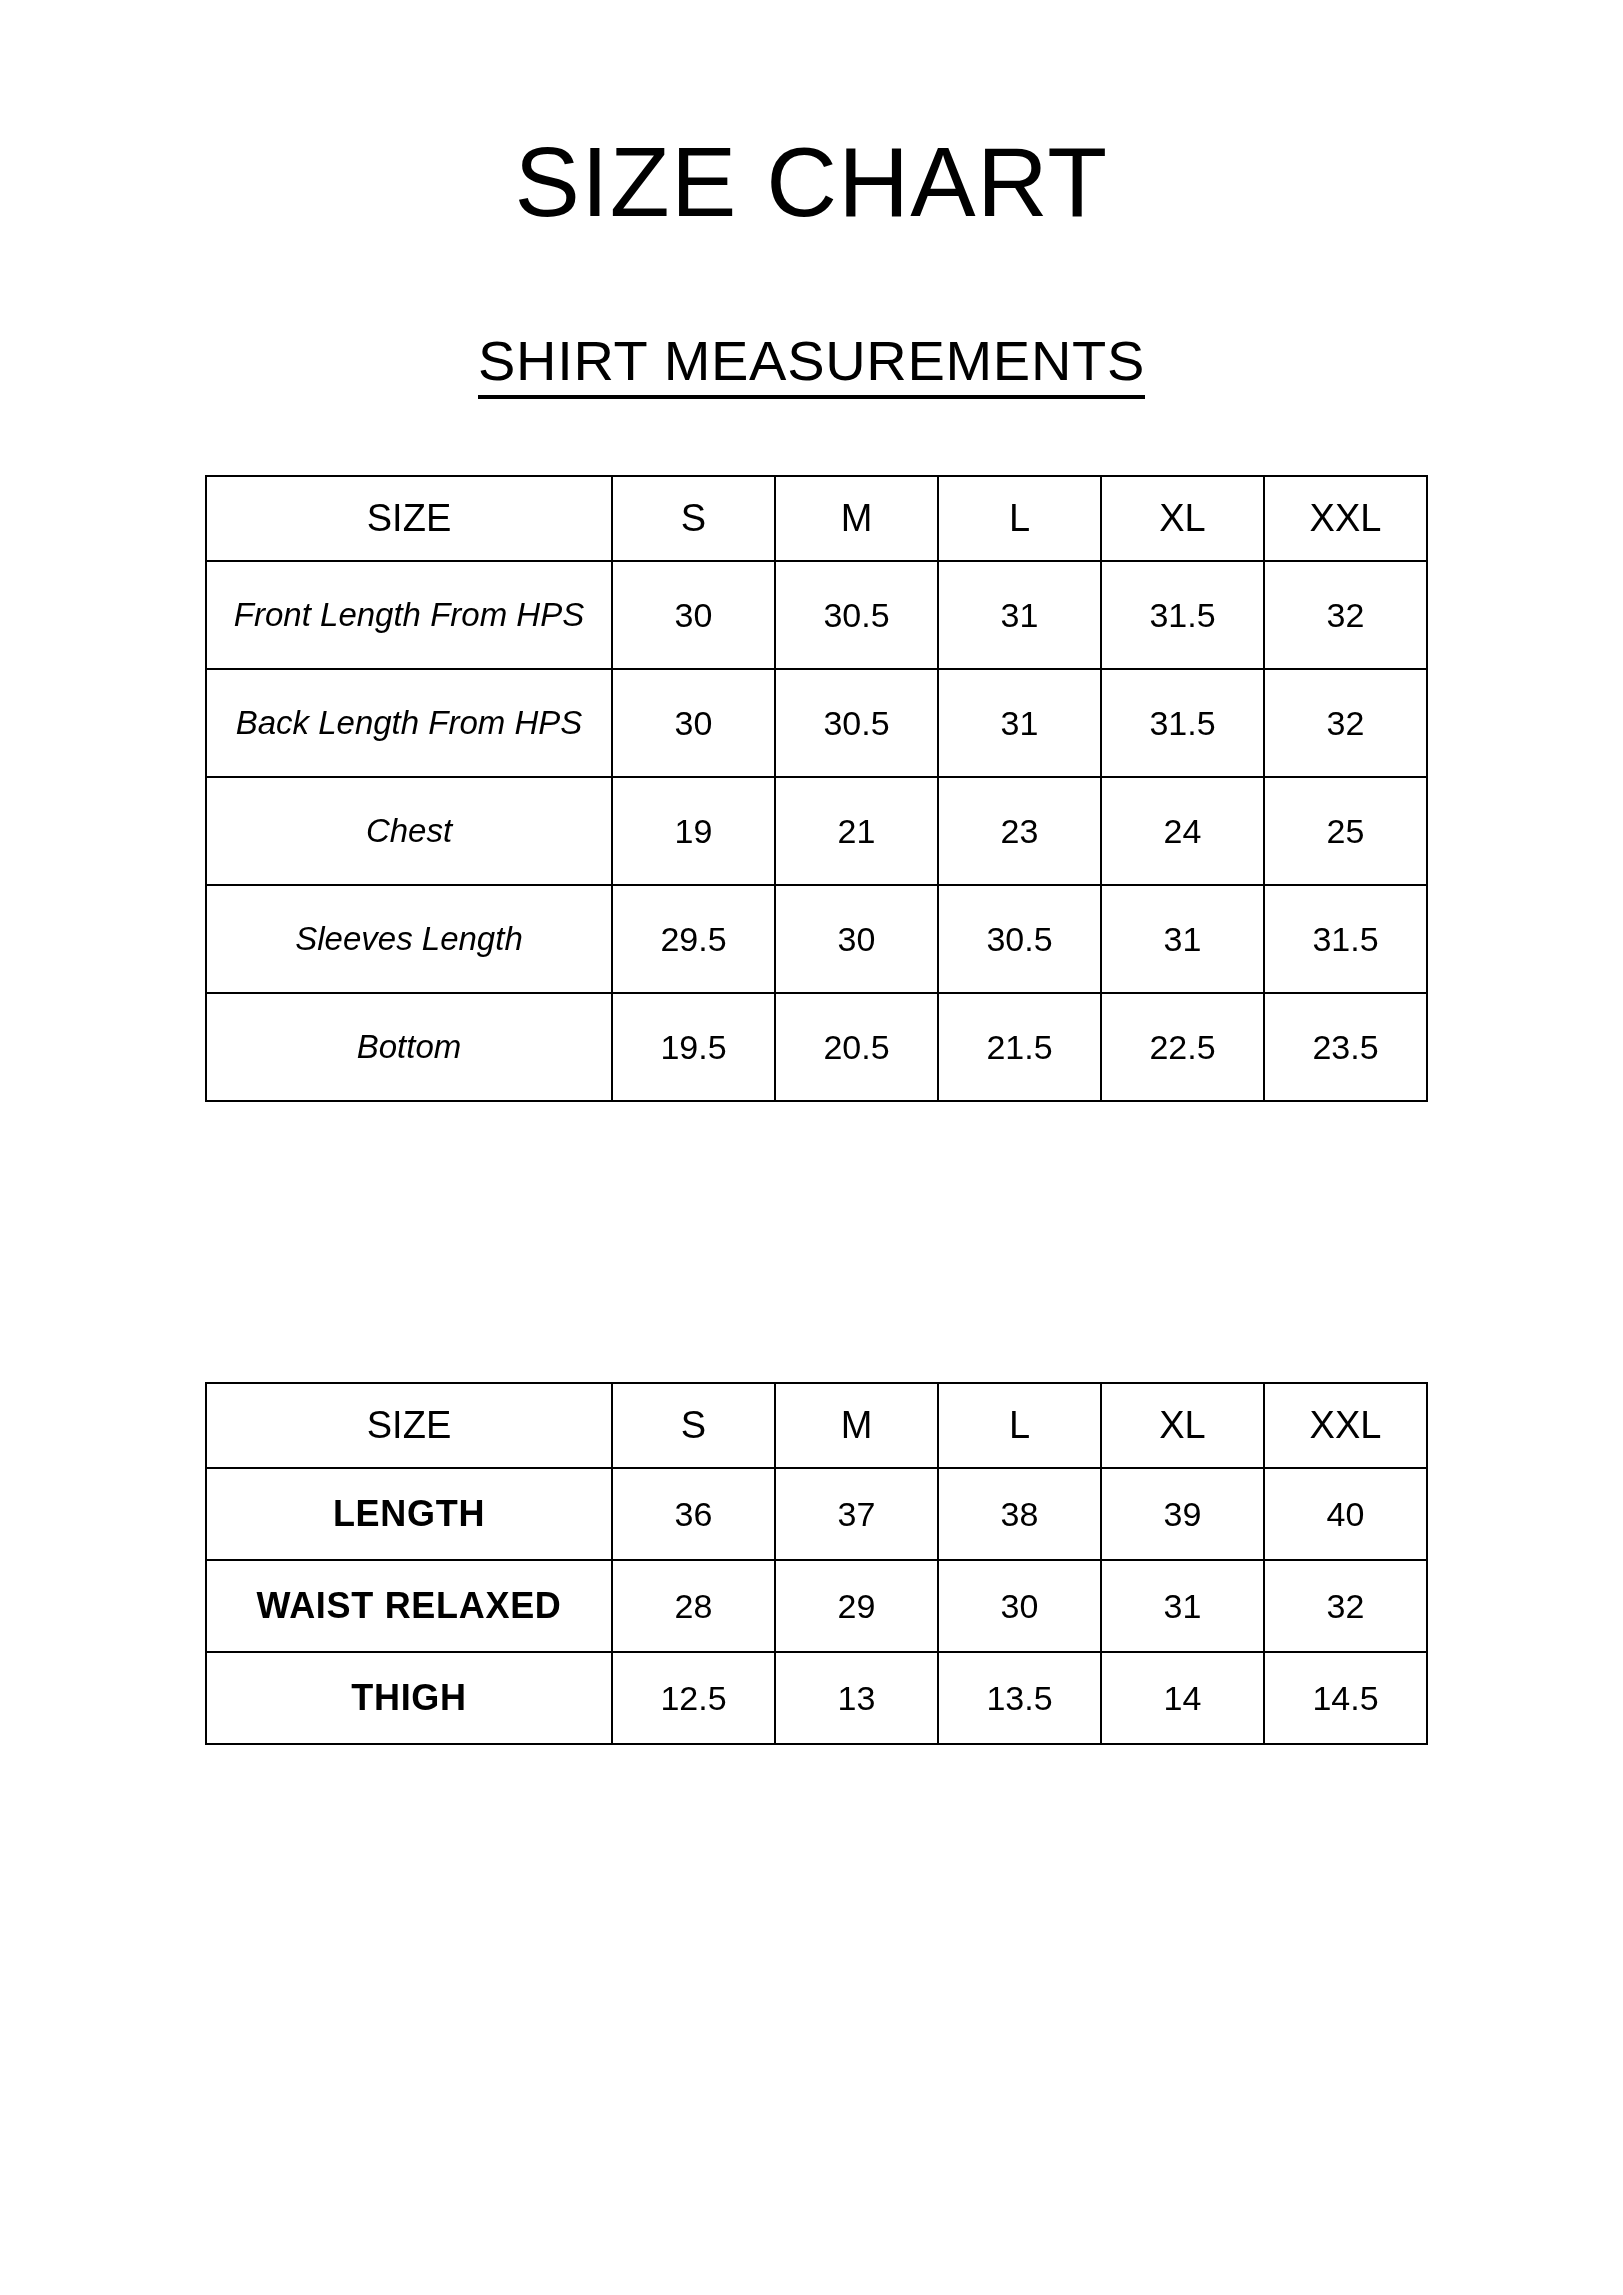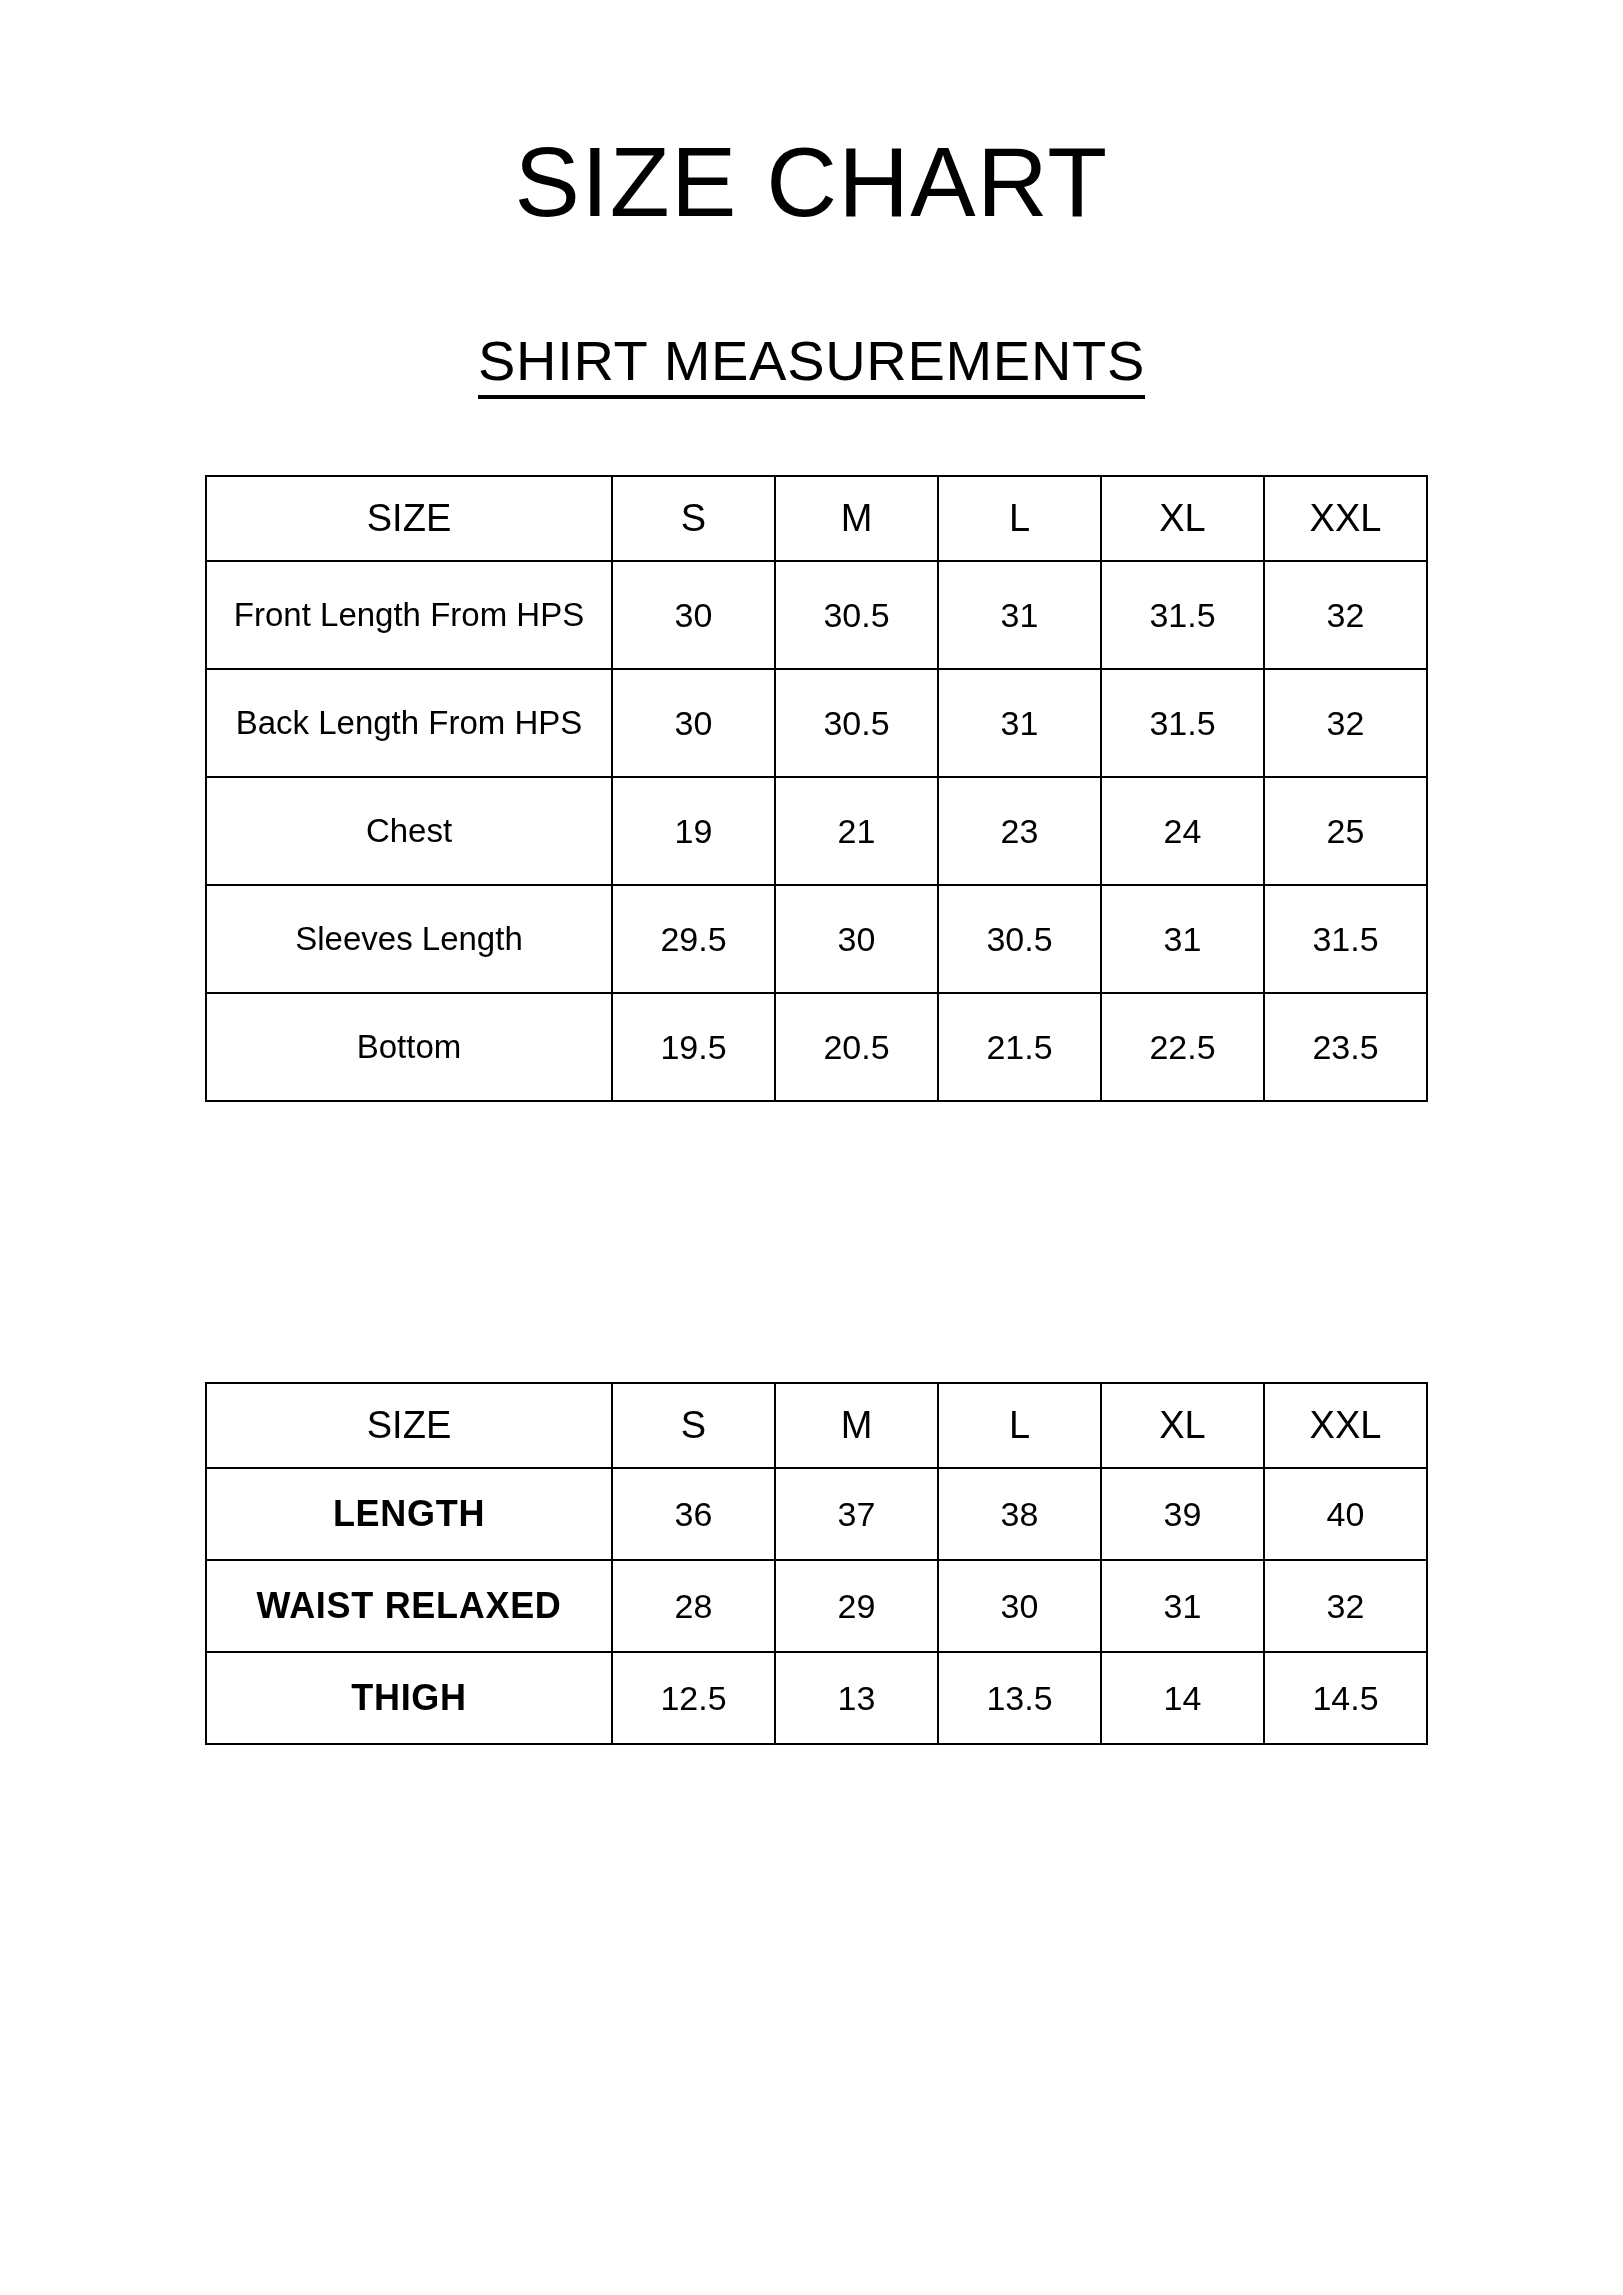--- a/index.html
+++ b/index.html
@@ -87,21 +87,21 @@
 
   
   .size-table tr.header-row td {
     height: 83px;
     font-size: 38px;
   }
   .size-table tr.header-row td.label-cell { font-size: 38px; }
 
   
   #table-shirt tbody tr.body-row td { height: 106px; }
-  #table-shirt tbody tr.body-row td.label-cell { font-size: 33px; }
+  #table-shirt tbody tr.body-row td.label-cell { font-size: 33px; font-style: italic; }
   #table-shirt tbody tr.body-row td.value-cell { font-size: 34px; }
 
   
   #table-trouser tbody tr.body-row td { height: 90px; }
   #table-trouser tbody tr.body-row td.label-cell { font-size: 36px; letter-spacing: 0.7px; font-weight: bold; }
   #table-trouser tbody tr.body-row td.value-cell { font-size: 34px; }
 </style>
 </head>
 <body>
 

